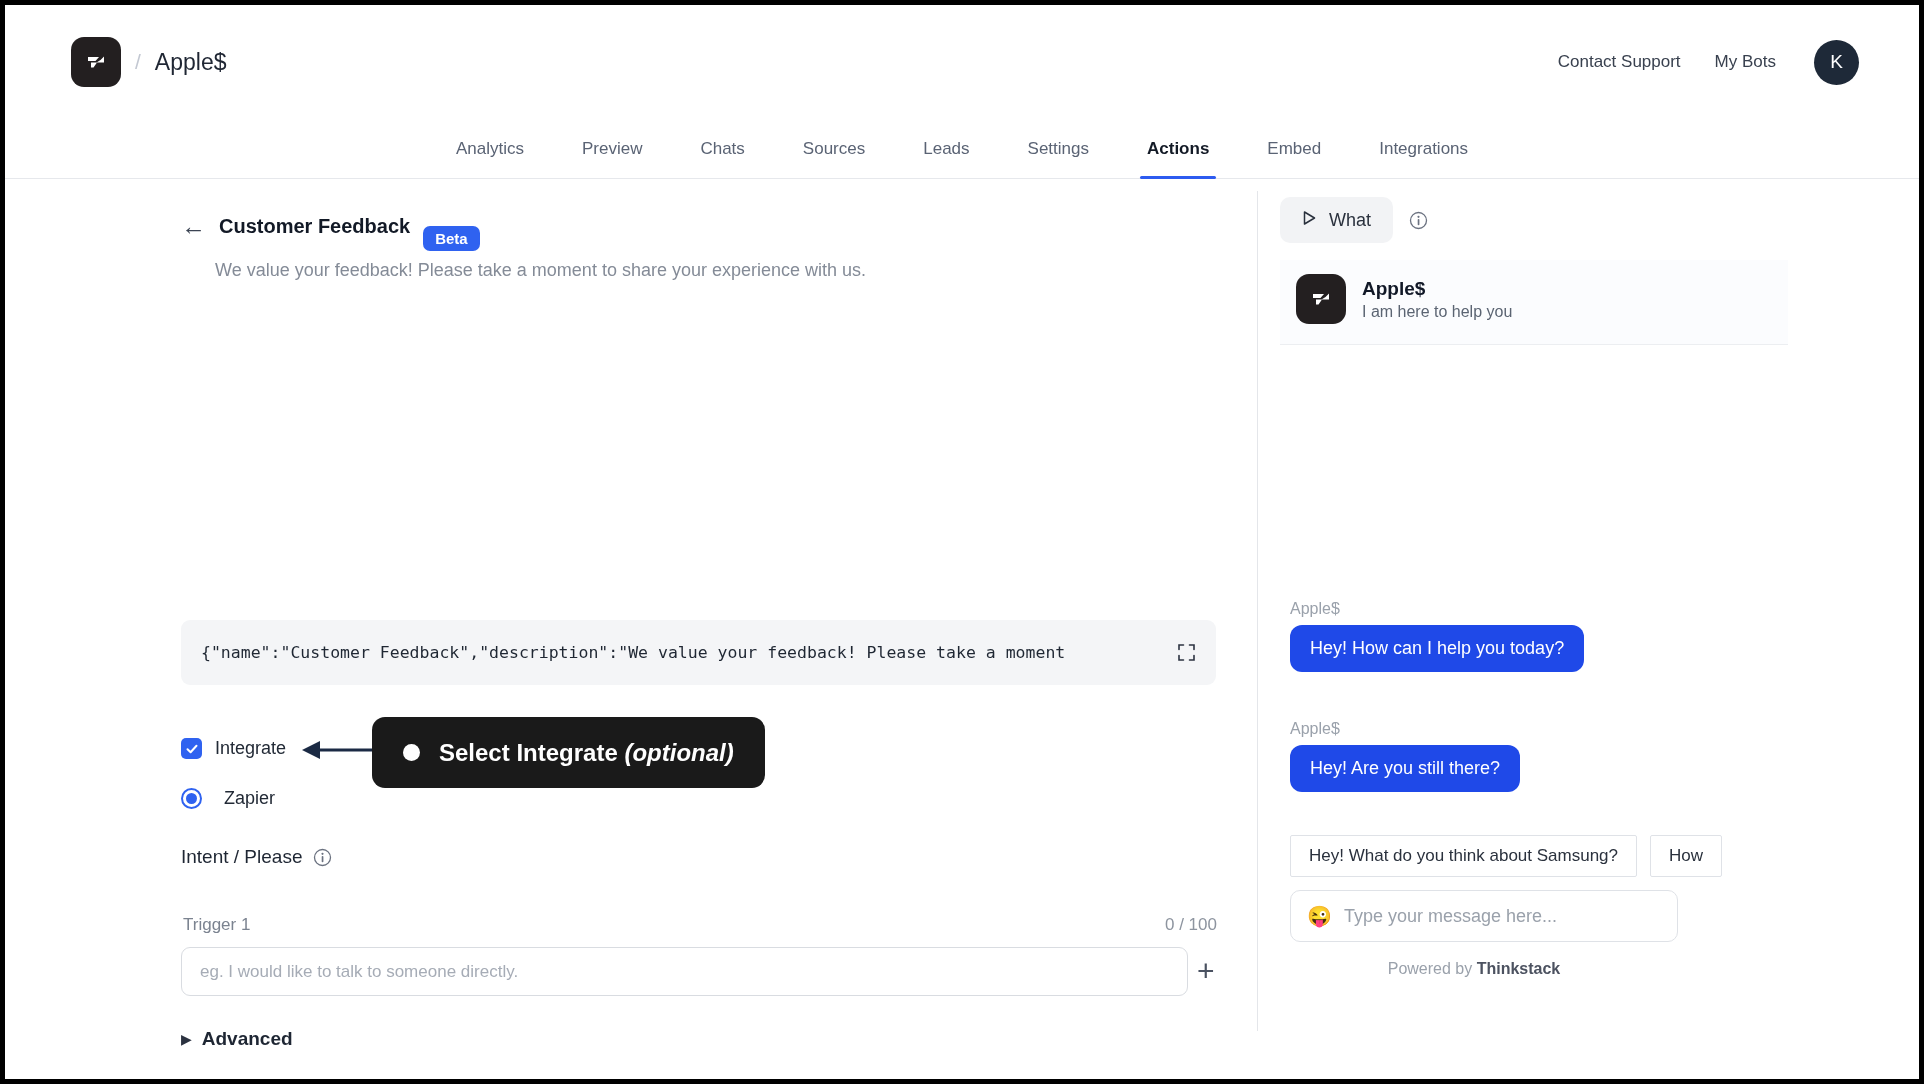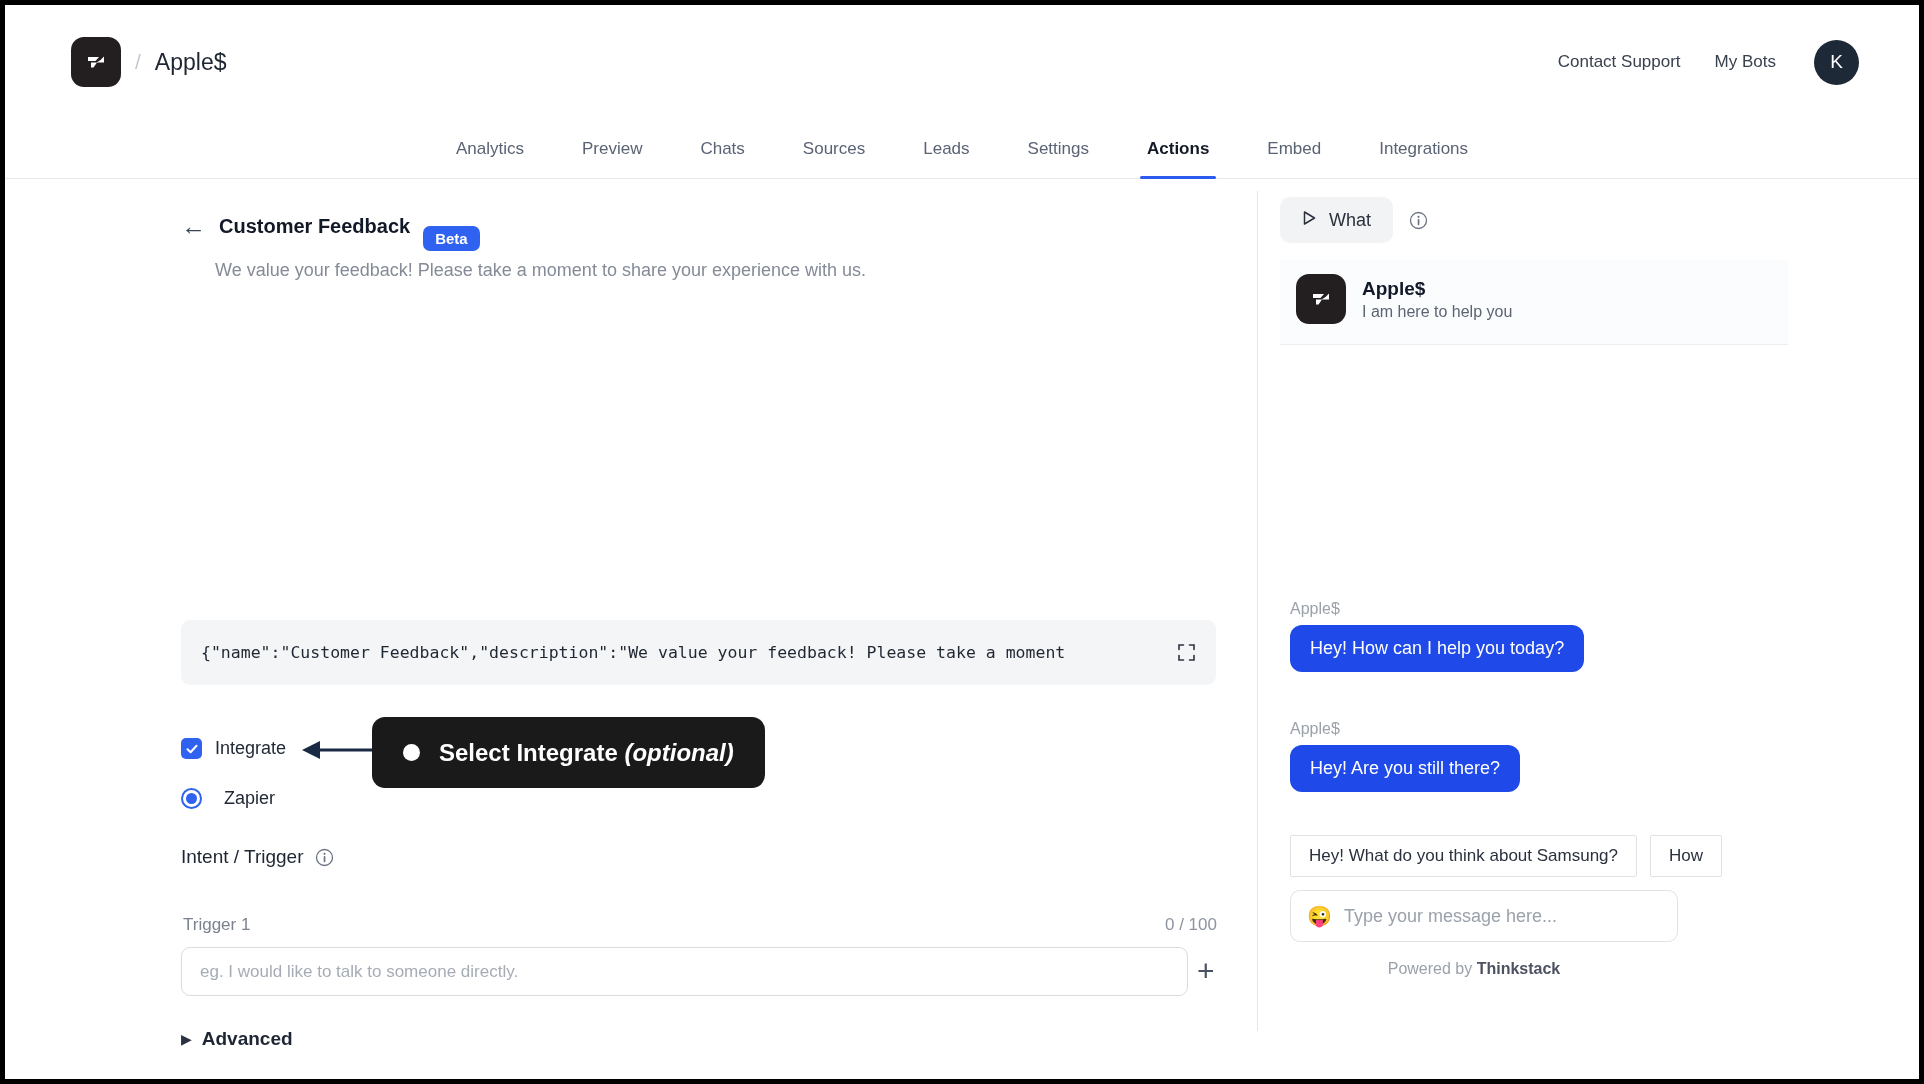--- a/index.html
+++ b/index.html
@@ -334,21 +334,21 @@
         <line x1="88" y1="15" x2="14" y2="15" stroke="#1b2a44" stroke-width="3"></line>
         <path d="M2 15 L20 6 L20 24 Z" fill="#1b2a44"></path>
       </svg>
     </span>
     <div id="callout">
       <span class="bullet"></span>
       <span id="callout-text">Select Integrate <em>(optional)</em></span>
     </div>
 
     <div id="intent-row">
-      <span id="intent-label">Intent / Trigger</span>
+      <span id="intent-label">Intent / Please</span>
       <span class="info-icon">
         <svg width="19" height="19" viewBox="0 0 19 19">
           <circle cx="9.5" cy="9.5" r="8" fill="none" stroke="#6b7280" stroke-width="1.3"></circle>
           <circle cx="9.5" cy="5.8" r="1.1" fill="#6b7280"></circle>
           <rect x="8.7" y="8" width="1.7" height="6.2" rx="0.8" fill="#6b7280"></rect>
         </svg>
       </span>
     </div>
 
     <div id="trigger-label">Trigger 1</div>

